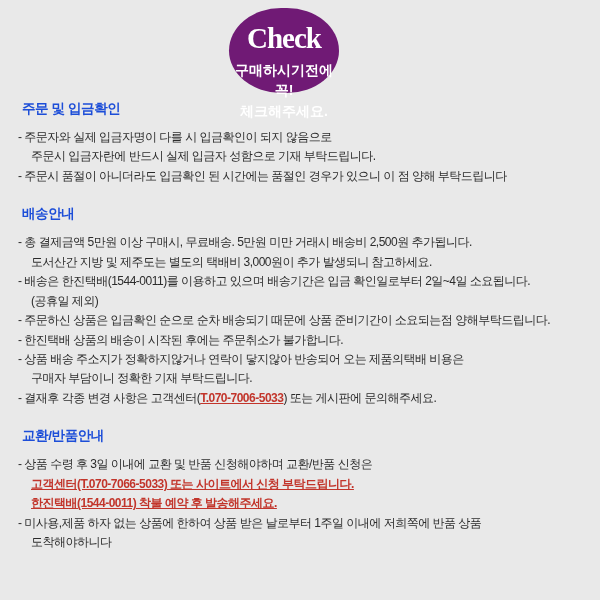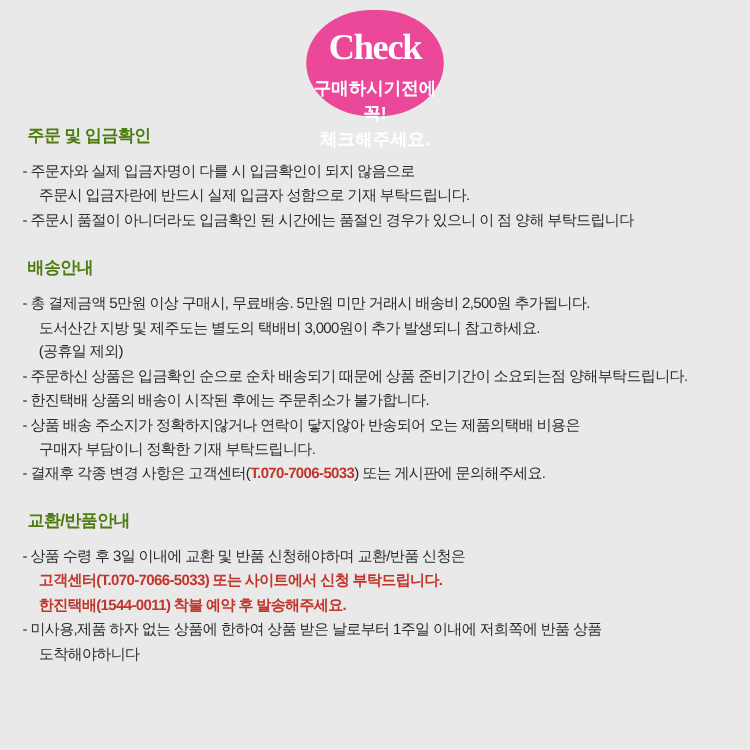--- a/index.html
+++ b/index.html
@@ -17,25 +17,25 @@
   .page {
     width: 600px;
     height: 600px;
     position: relative;
     background: #e9e9e9;
   }
 
   
   .badge {
     position: absolute;
-    left: 245px;
+    left: 229px;
     top: 8px;
     width: 110px;
     height: 85px;
-    background: #ec4899;
+    background: #701a75;
     border-radius: 55px / 45px;
     text-align: center;
     color: #ffffff;
     padding-top: 16px;
   }
   .badge-title {
     font-size: 29px;
     font-weight: bold;
     letter-spacing: -1px;
     line-height: 1;
@@ -54,37 +54,37 @@
     top: 100px;
     width: 600px;
     padding: 0 18px;
   }
 
   .section { margin-bottom: 2px; }
 
   .sec-title {
     font-size: 13.5px;
     font-weight: bold;
-    color: #4d7c0f;
+    color: #1d4ed8;
     margin: 0 0 10px 4px;
     letter-spacing: -0.4px;
   }
 
   .line {
     font-size: 12px;
     line-height: 1.62;
     color: #2b2b2b;
     letter-spacing: -0.5px;
     white-space: nowrap;
   }
   .line.dash { text-indent: 0; }
   .line.indent { padding-left: 13px; }
   .gap-md { height: 17px; }
 
-  .hl { color: #c2352b; font-weight: bold; }
+  .hl { color: #c2352b; font-weight: bold; text-decoration: underline; }
 
   .strip {
     position: absolute;
     left: 0; top: 0; width: 600px; height: 100px;
     background: #e9e9e9;
   }
 </style>
 </head>
 <body>
 
@@ -108,20 +108,21 @@
       <div class="line indent">주문시 입금자란에 반드시 실제 입금자 성함으로 기재 부탁드립니다.</div>
       <div class="line dash">- 주문시 품절이 아니더라도 입금확인 된 시간에는 품절인 경우가 있으니 이 점 양해 부탁드립니다</div>
     </div>
 
     <div class="gap-md"></div>
 
     <div class="section">
       <div class="sec-title">배송안내</div>
       <div class="line dash">- 총 결제금액 5만원 이상 구매시, 무료배송. 5만원 미만 거래시 배송비 2,500원 추가됩니다.</div>
       <div class="line indent">도서산간 지방 및 제주도는 별도의 택배비 3,000원이 추가 발생되니 참고하세요.</div>
+      <div class="line dash">- 배송은 한진택배(1544-0011)를 이용하고 있으며 배송기간은 입금 확인일로부터 2일~4일 소요됩니다.</div>
       <div class="line indent">(공휴일 제외)</div>
       <div class="line dash">- 주문하신 상품은 입금확인 순으로 순차 배송되기 때문에 상품 준비기간이 소요되는점 양해부탁드립니다.</div>
       <div class="line dash">- 한진택배 상품의 배송이 시작된 후에는 주문취소가 불가합니다.</div>
       <div class="line dash">- 상품 배송 주소지가 정확하지않거나 연락이 닿지않아 반송되어 오는 제품의택배 비용은</div>
       <div class="line indent">구매자 부담이니 정확한 기재 부탁드립니다.</div>
       <div class="line dash">
         <span>- 결재후 각종 변경 사항은 고객센터(</span><span class="hl">T.070-7006-5033</span><span>) 또는 게시판에 문의해주세요.</span>
       </div>
     </div>
 

